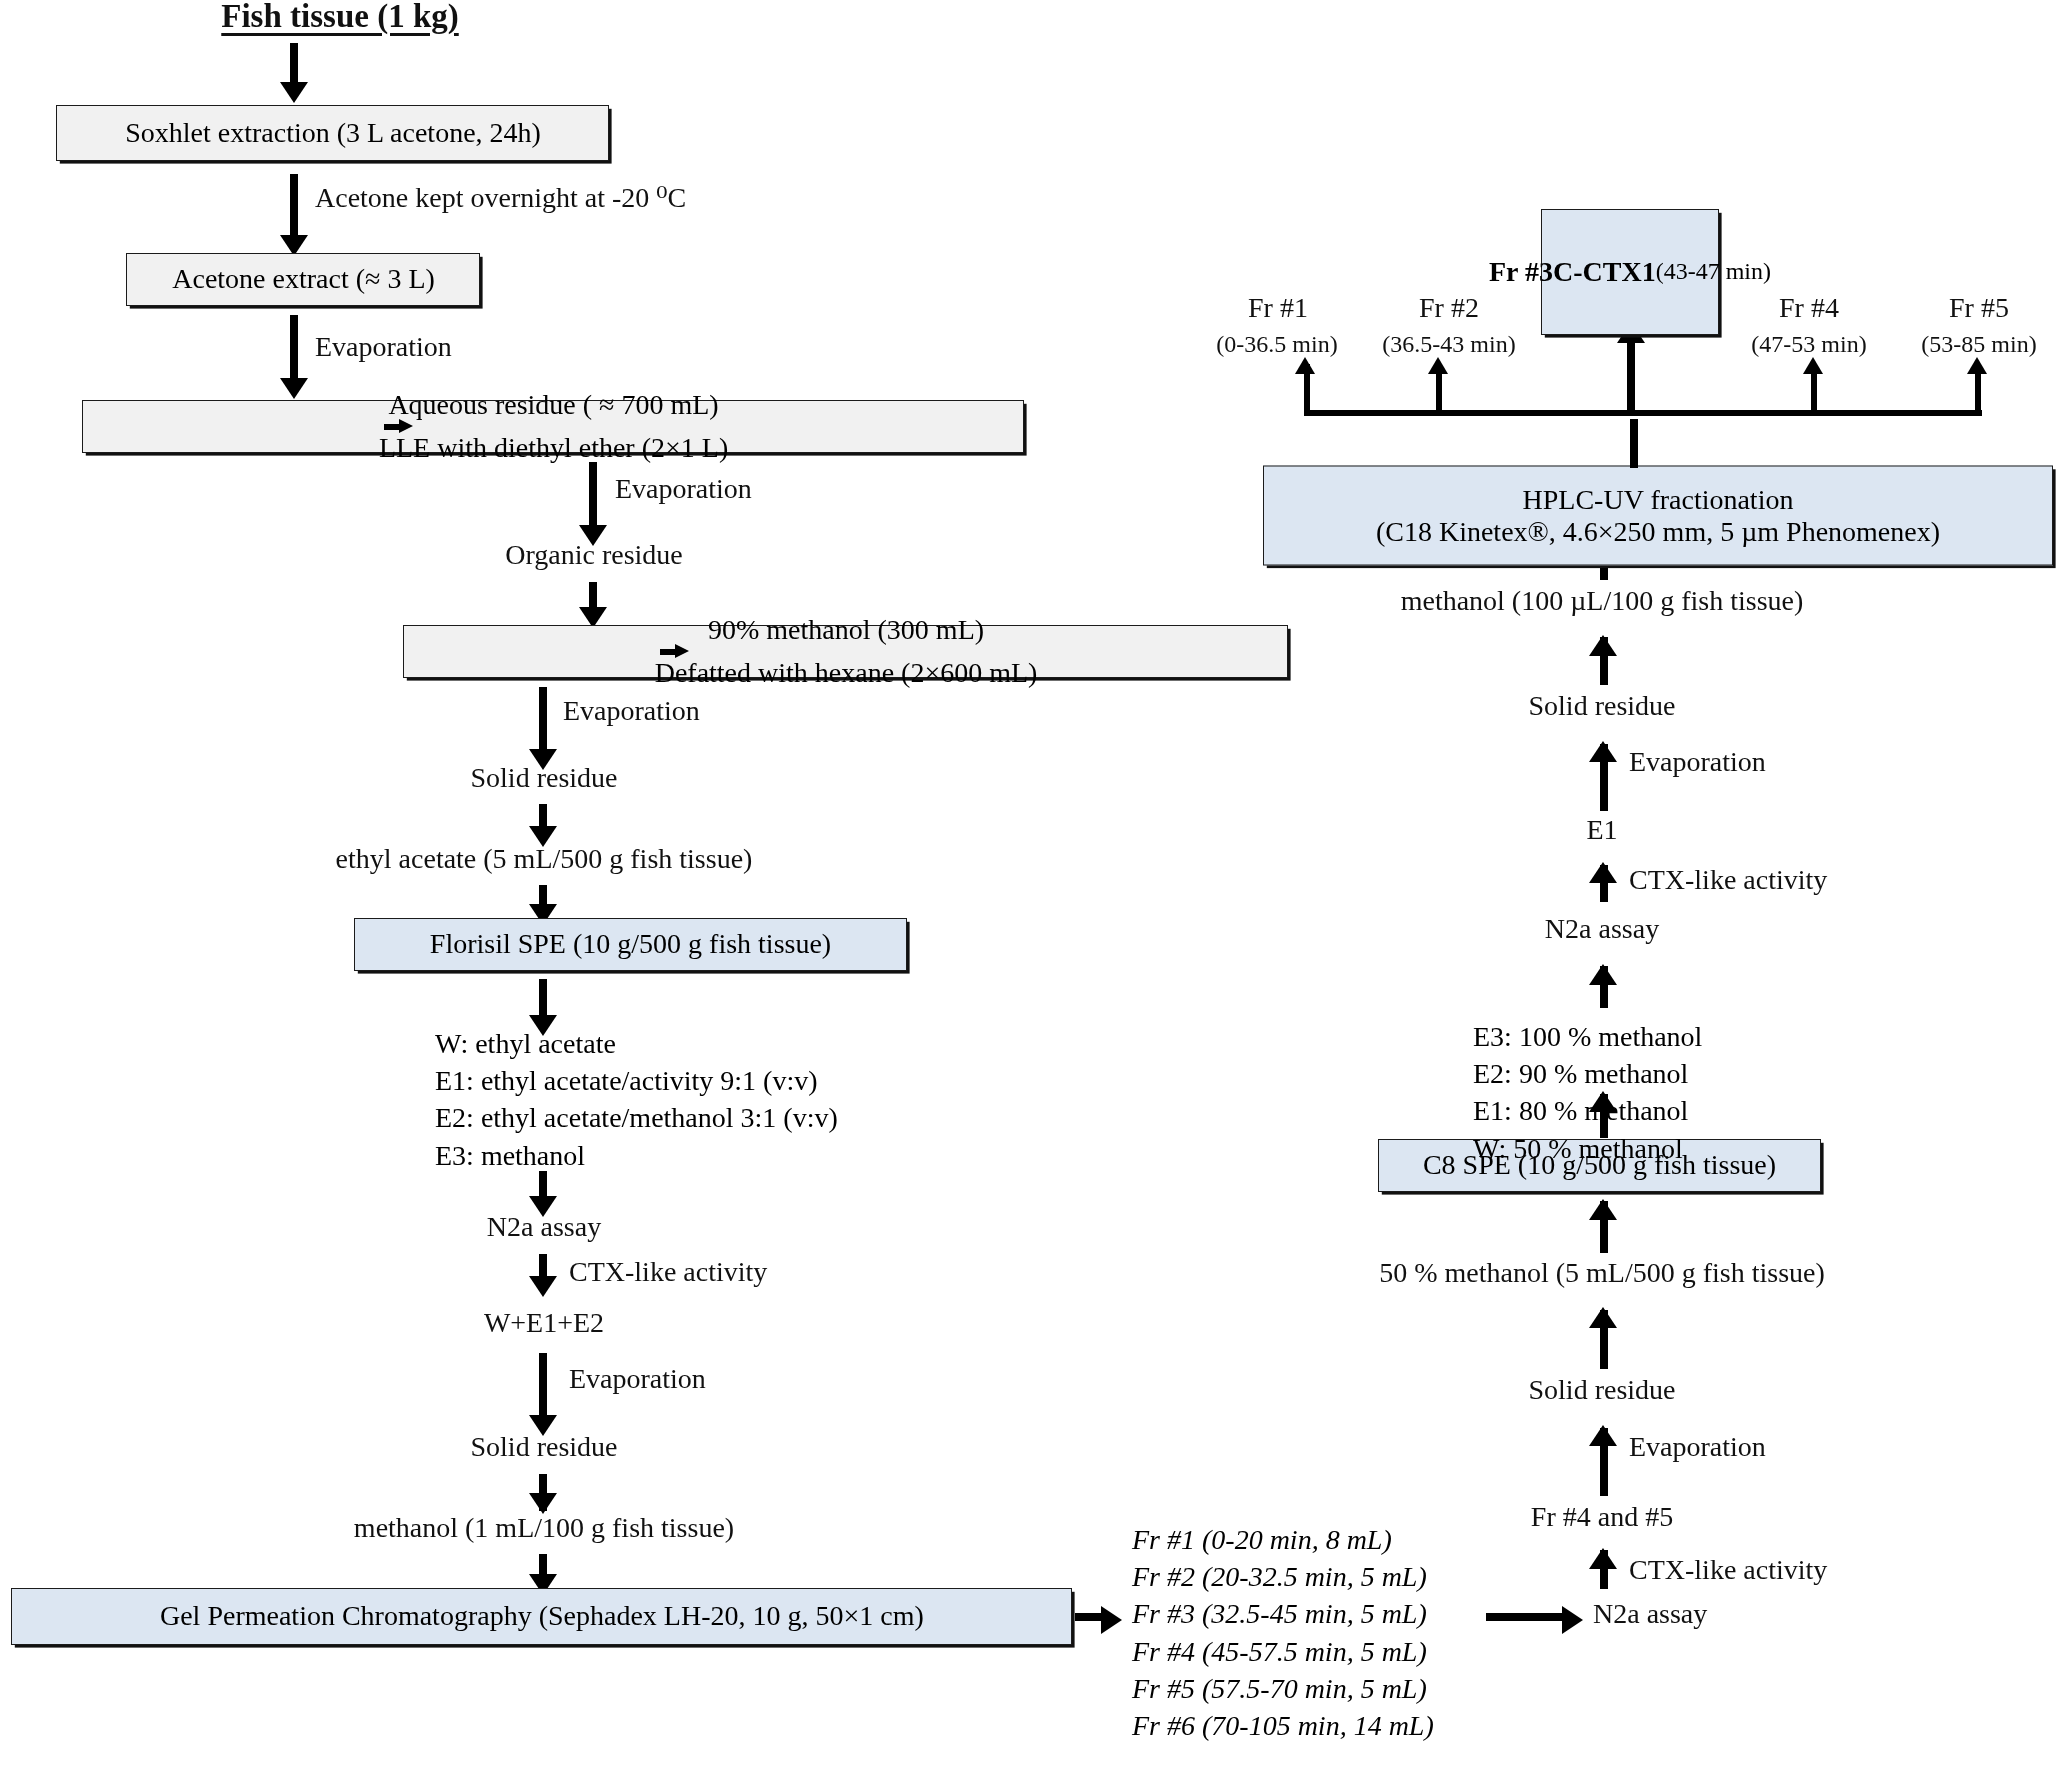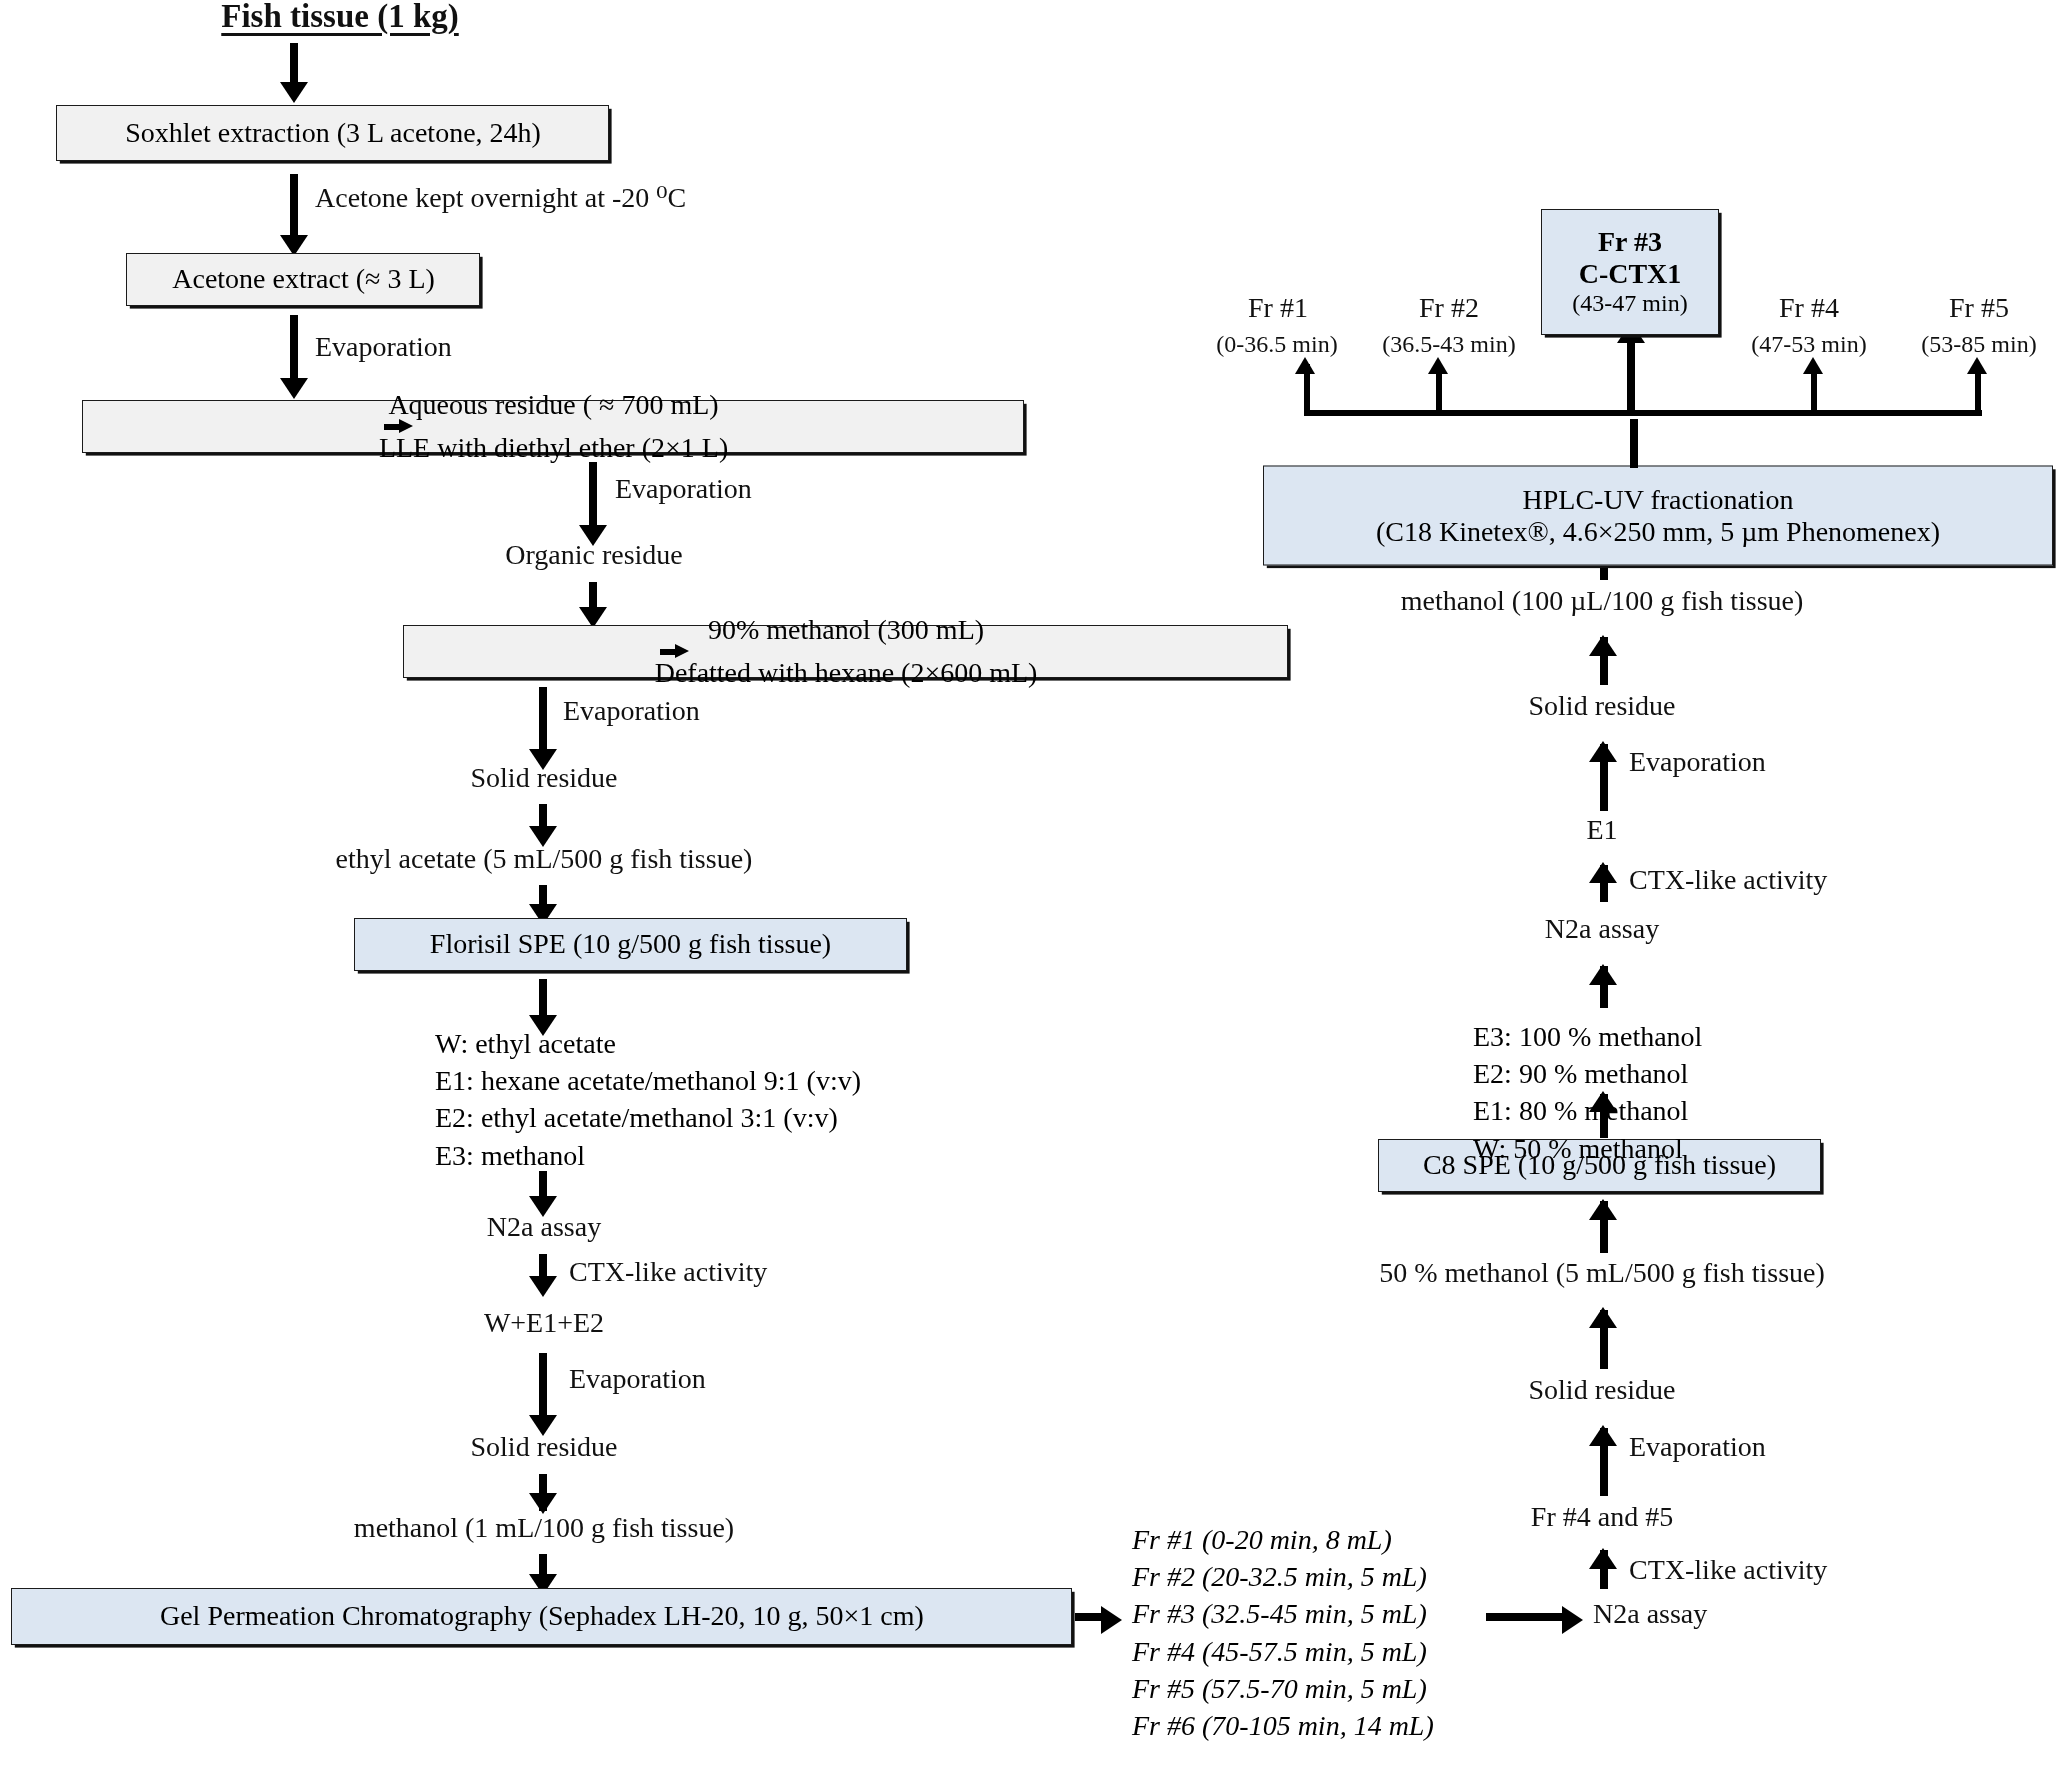--- a/index.html
+++ b/index.html
@@ -190,21 +190,21 @@
 
   <div class="box blue" style="left:354px;top:918px;width:553px;height:53px;">
     <span>Florisil SPE (10 g/500 g fish tissue)</span>
   </div>
 
   <div class="arrow v thick" style="left:539px;top:979px;height:44px;"></div>
   <div class="head down big" style="left:529px;top:1015px;"></div>
 
   <div class="listblock" style="left:435px;top:1025px;">
     <div>W: ethyl acetate</div>
-    <div>E1: hexane acetate/methanol 9:1 (v:v)</div>
+    <div>E1: ethyl acetate/activity 9:1 (v:v)</div>
     <div>E2: ethyl acetate/methanol 3:1 (v:v)</div>
     <div>E3: methanol</div>
   </div>
 
   <div class="arrow v thick" style="left:539px;top:1171px;height:39px;"></div>
   <div class="head down big" style="left:529px;top:1196px;"></div>
 
   <div class="txt center" style="left:544px;top:1211px;">N2a assay</div>
 
   <div class="arrow v thick" style="left:539px;top:1254px;height:37px;"></div>
@@ -335,20 +335,20 @@
 
   <div class="txt center" style="left:1449px;top:292px;">Fr #2</div>
   <div class="txt center" style="left:1449px;top:331px;font-size:24px;">(36.5-43 min)</div>
 
   <div class="txt center" style="left:1809px;top:292px;">Fr #4</div>
   <div class="txt center" style="left:1809px;top:331px;font-size:24px;">(47-53 min)</div>
 
   <div class="txt center" style="left:1979px;top:292px;">Fr #5</div>
   <div class="txt center" style="left:1979px;top:331px;font-size:24px;">(53-85 min)</div>
 
-  <div class="box blue bold" style="left:1541px;top:209px;width:178px;height:126px;flex-direction:column;">
+  <div class="box blue bold" style="left:1541px;top:209px;width:178px;height:126px;flex-direction:row;">
     <span>Fr #3</span>
     <span>C-CTX1</span>
     <span style="font-size:24px;font-weight:normal;">(43-47 min)</span>
   </div>
 
 </div>
 
 
 </body></html>

